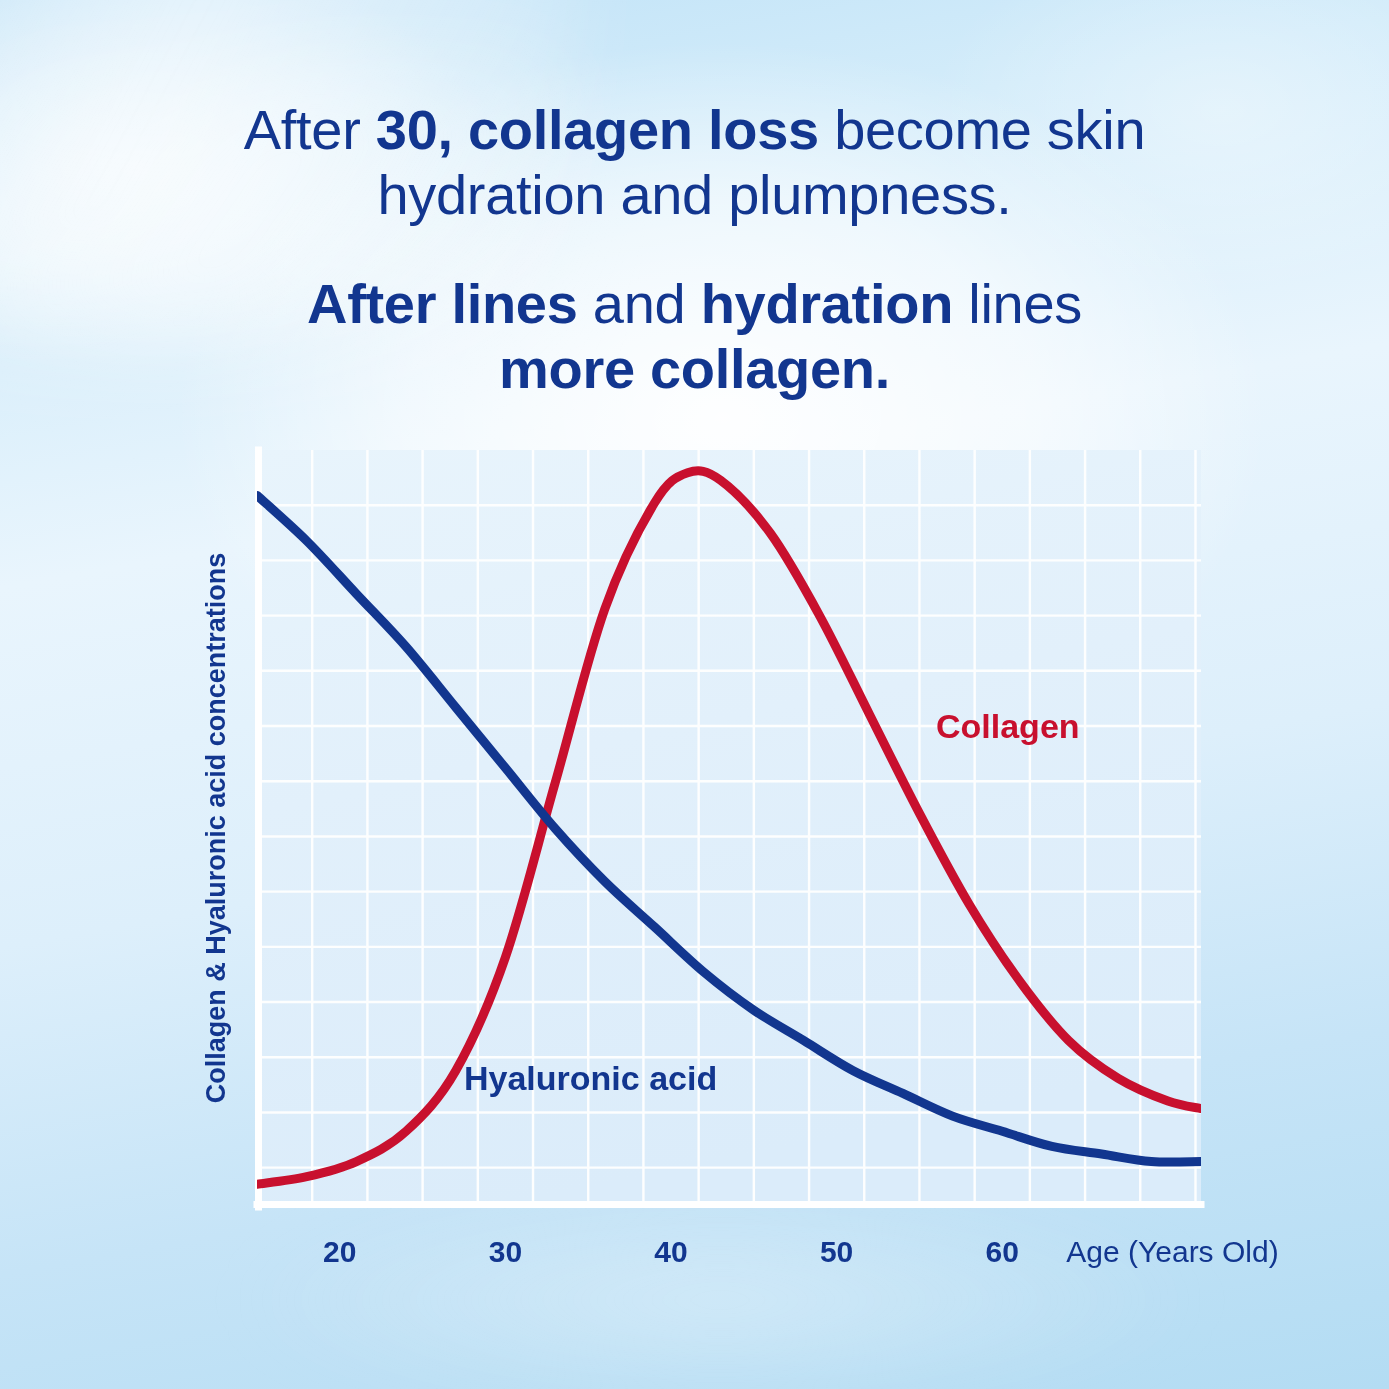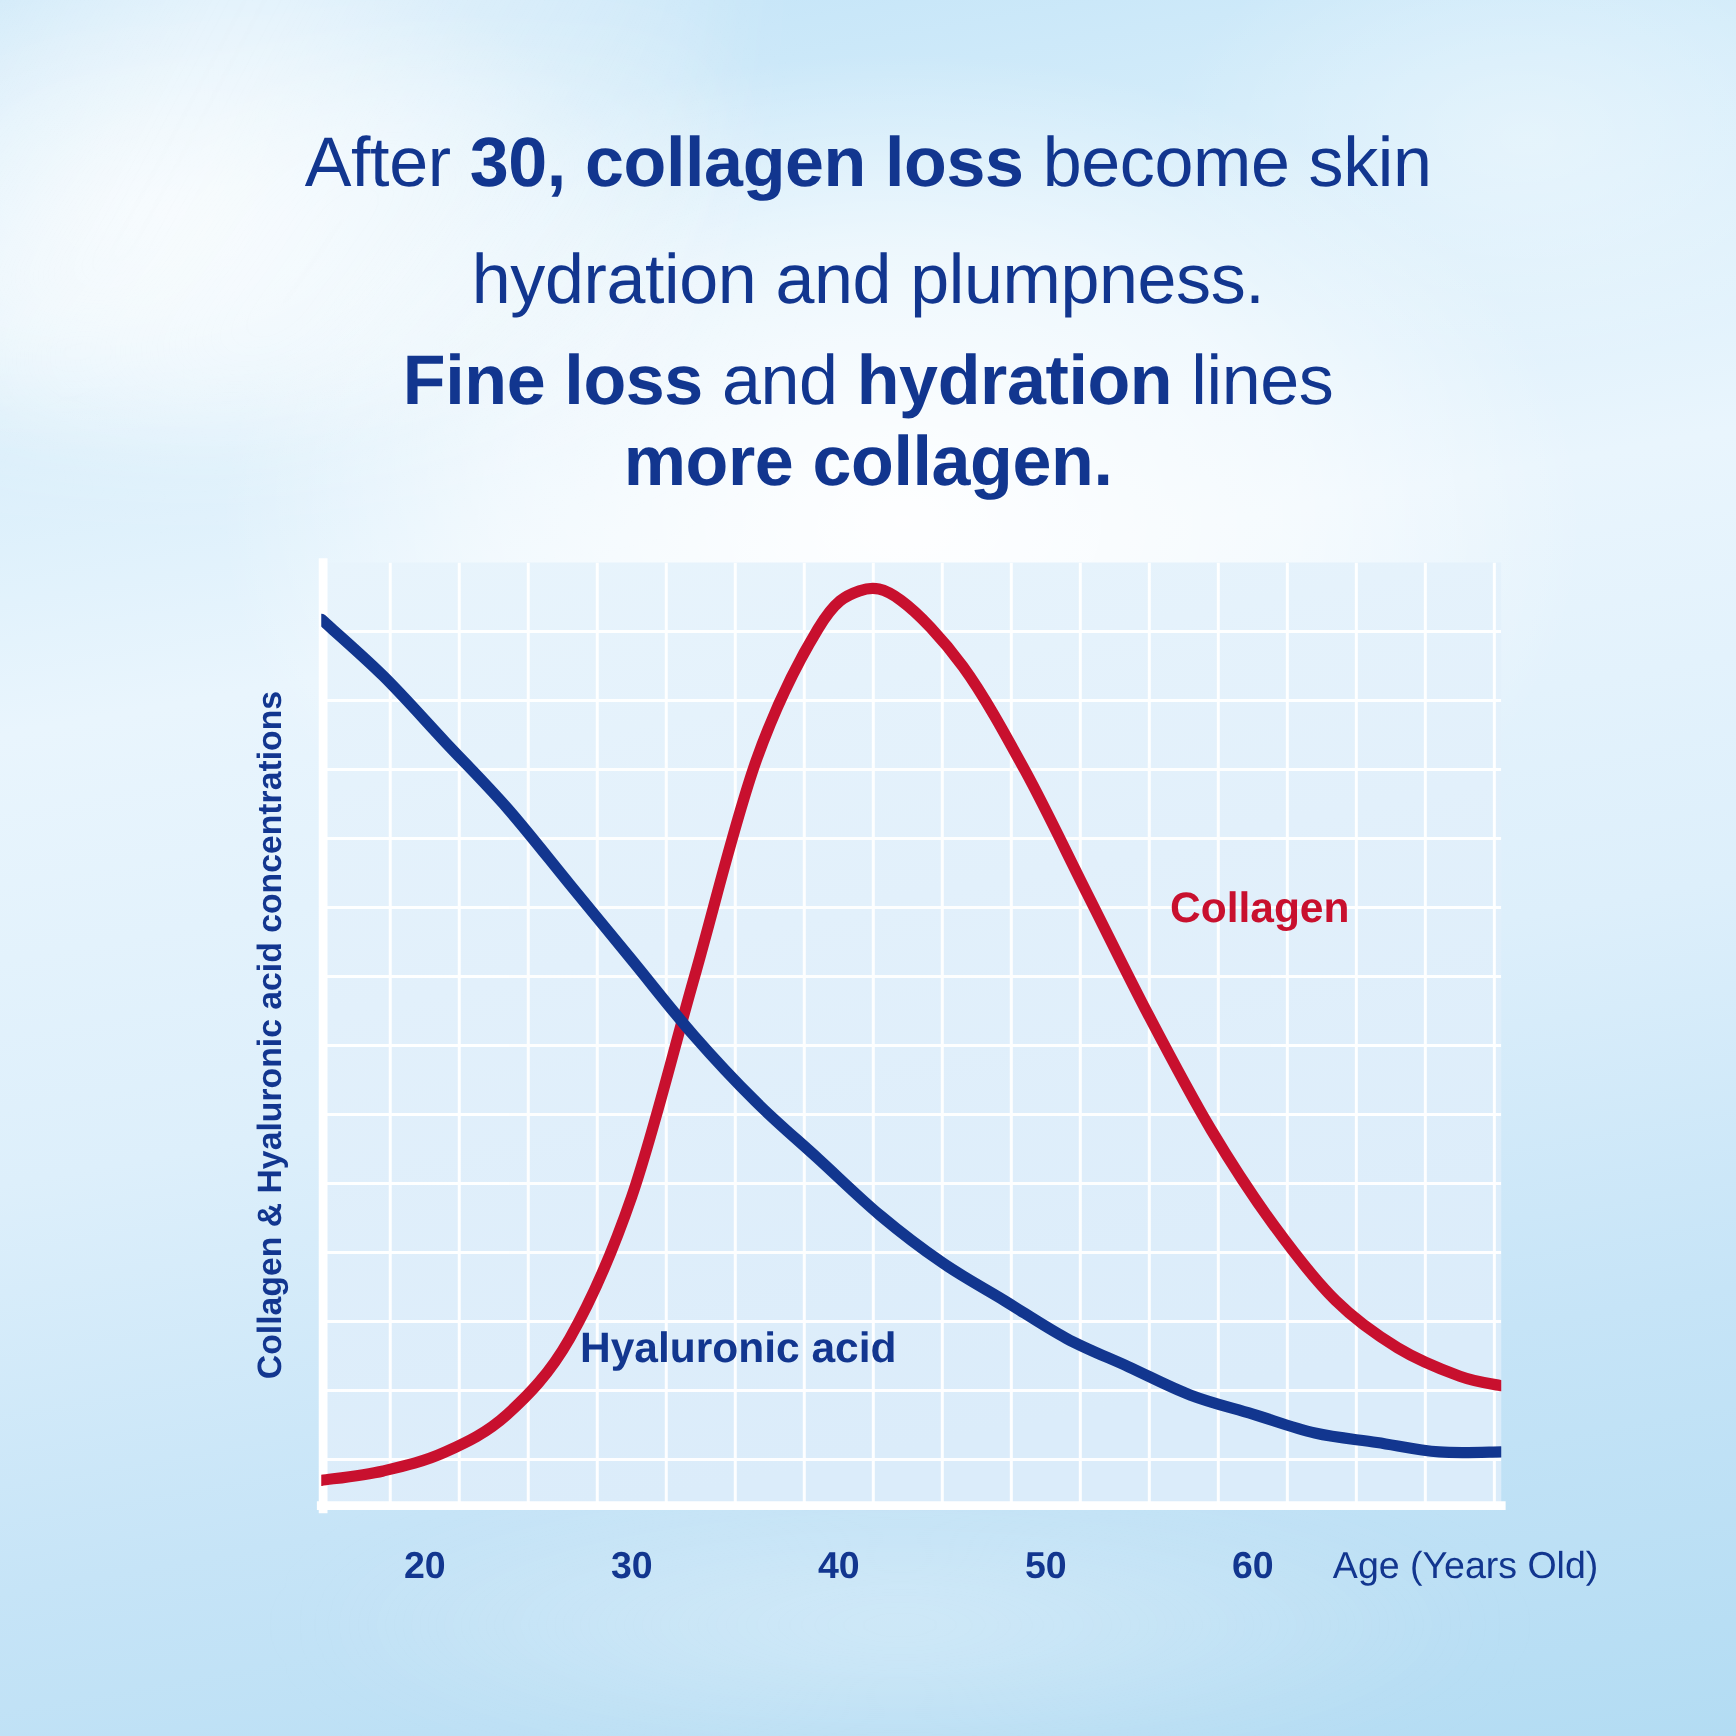--- a/index.html
+++ b/index.html
@@ -56,21 +56,21 @@
     position: absolute;
     left: 0;
     width: 1389px;
     text-align: center;
     color: #12368f;
     line-height: 1.16;
     letter-spacing: -0.3px;
   }
   #headline-1 { top: 98px; font-size: 56px; }
   #headline-2 { top: 272px; font-size: 56px; }
-  .hl-light { font-weight: 400; margin-top: 28px; }
+  .hl-light { font-weight: 400; }
   .hl-bold  { font-weight: 700; }
 
   
   #chart-wrap {
     position: absolute;
     left: 0; top: 0;
     width: 1389px; height: 1389px;
     pointer-events: none;
   }
   #chart-svg { display: block; }
@@ -112,21 +112,21 @@
   <div id="haze-a"></div>
   <div id="haze-b"></div>
   <div id="haze-c"></div>
 
   <div class="headline-block" id="headline-1">
     <div><span class="hl-light">After </span><span class="hl-bold">30, collagen loss</span><span class="hl-light"> become skin</span></div>
     <div class="hl-light">hydration and plumpness.</div>
   </div>
 
   <div class="headline-block" id="headline-2">
-    <div><span class="hl-bold">Fine loss</span><span class="hl-light"> and </span><span class="hl-bold">hydration</span><span class="hl-light"> lines</span></div>
+    <div><span class="hl-bold">After lines</span><span class="hl-light"> and </span><span class="hl-bold">hydration</span><span class="hl-light"> lines</span></div>
     <div class="hl-bold">more collagen.</div>
   </div>
 
   <div id="chart-wrap">
     <svg id="chart-svg" width="1389" height="1389" viewBox="0 0 1389 1389" xmlns="http://www.w3.org/2000/svg">
       <defs>
         <linearGradient id="plotbg" x1="0" y1="0" x2="0.25" y2="1">
           <stop offset="0%" stop-color="#e8f4fc"></stop>
           <stop offset="45%" stop-color="#e2f0fb"></stop>
           <stop offset="100%" stop-color="#dbecfa"></stop>

